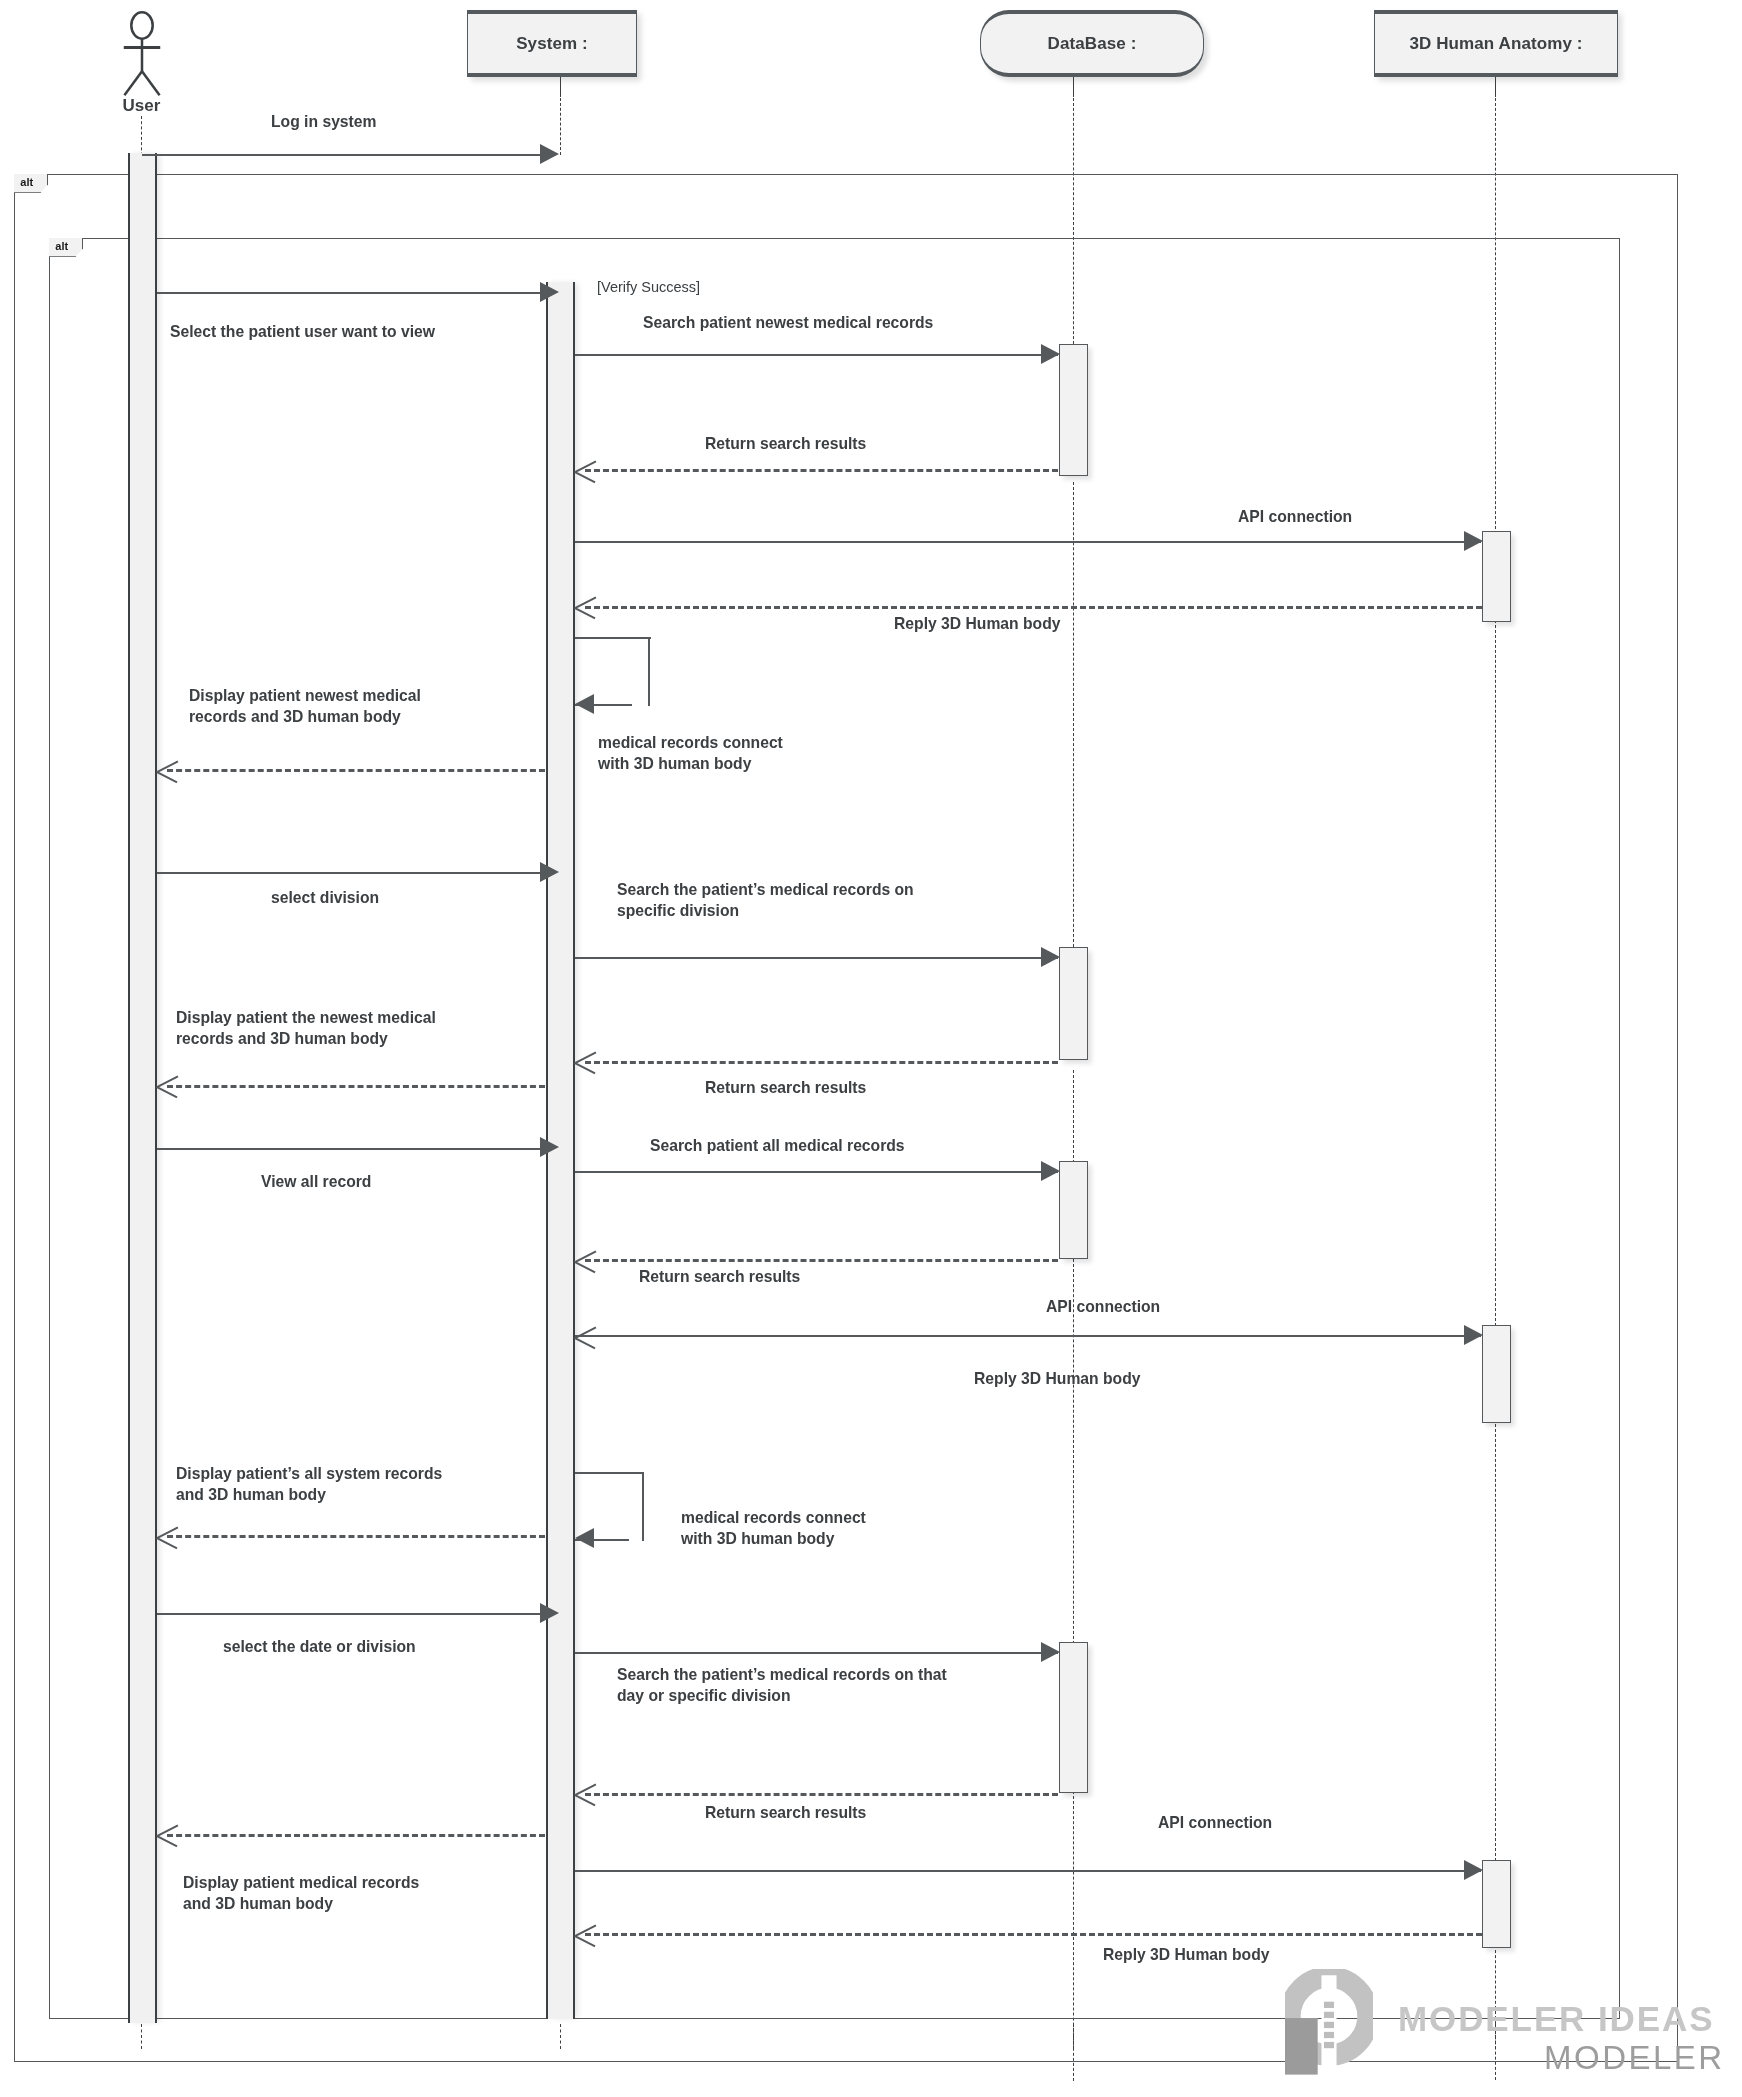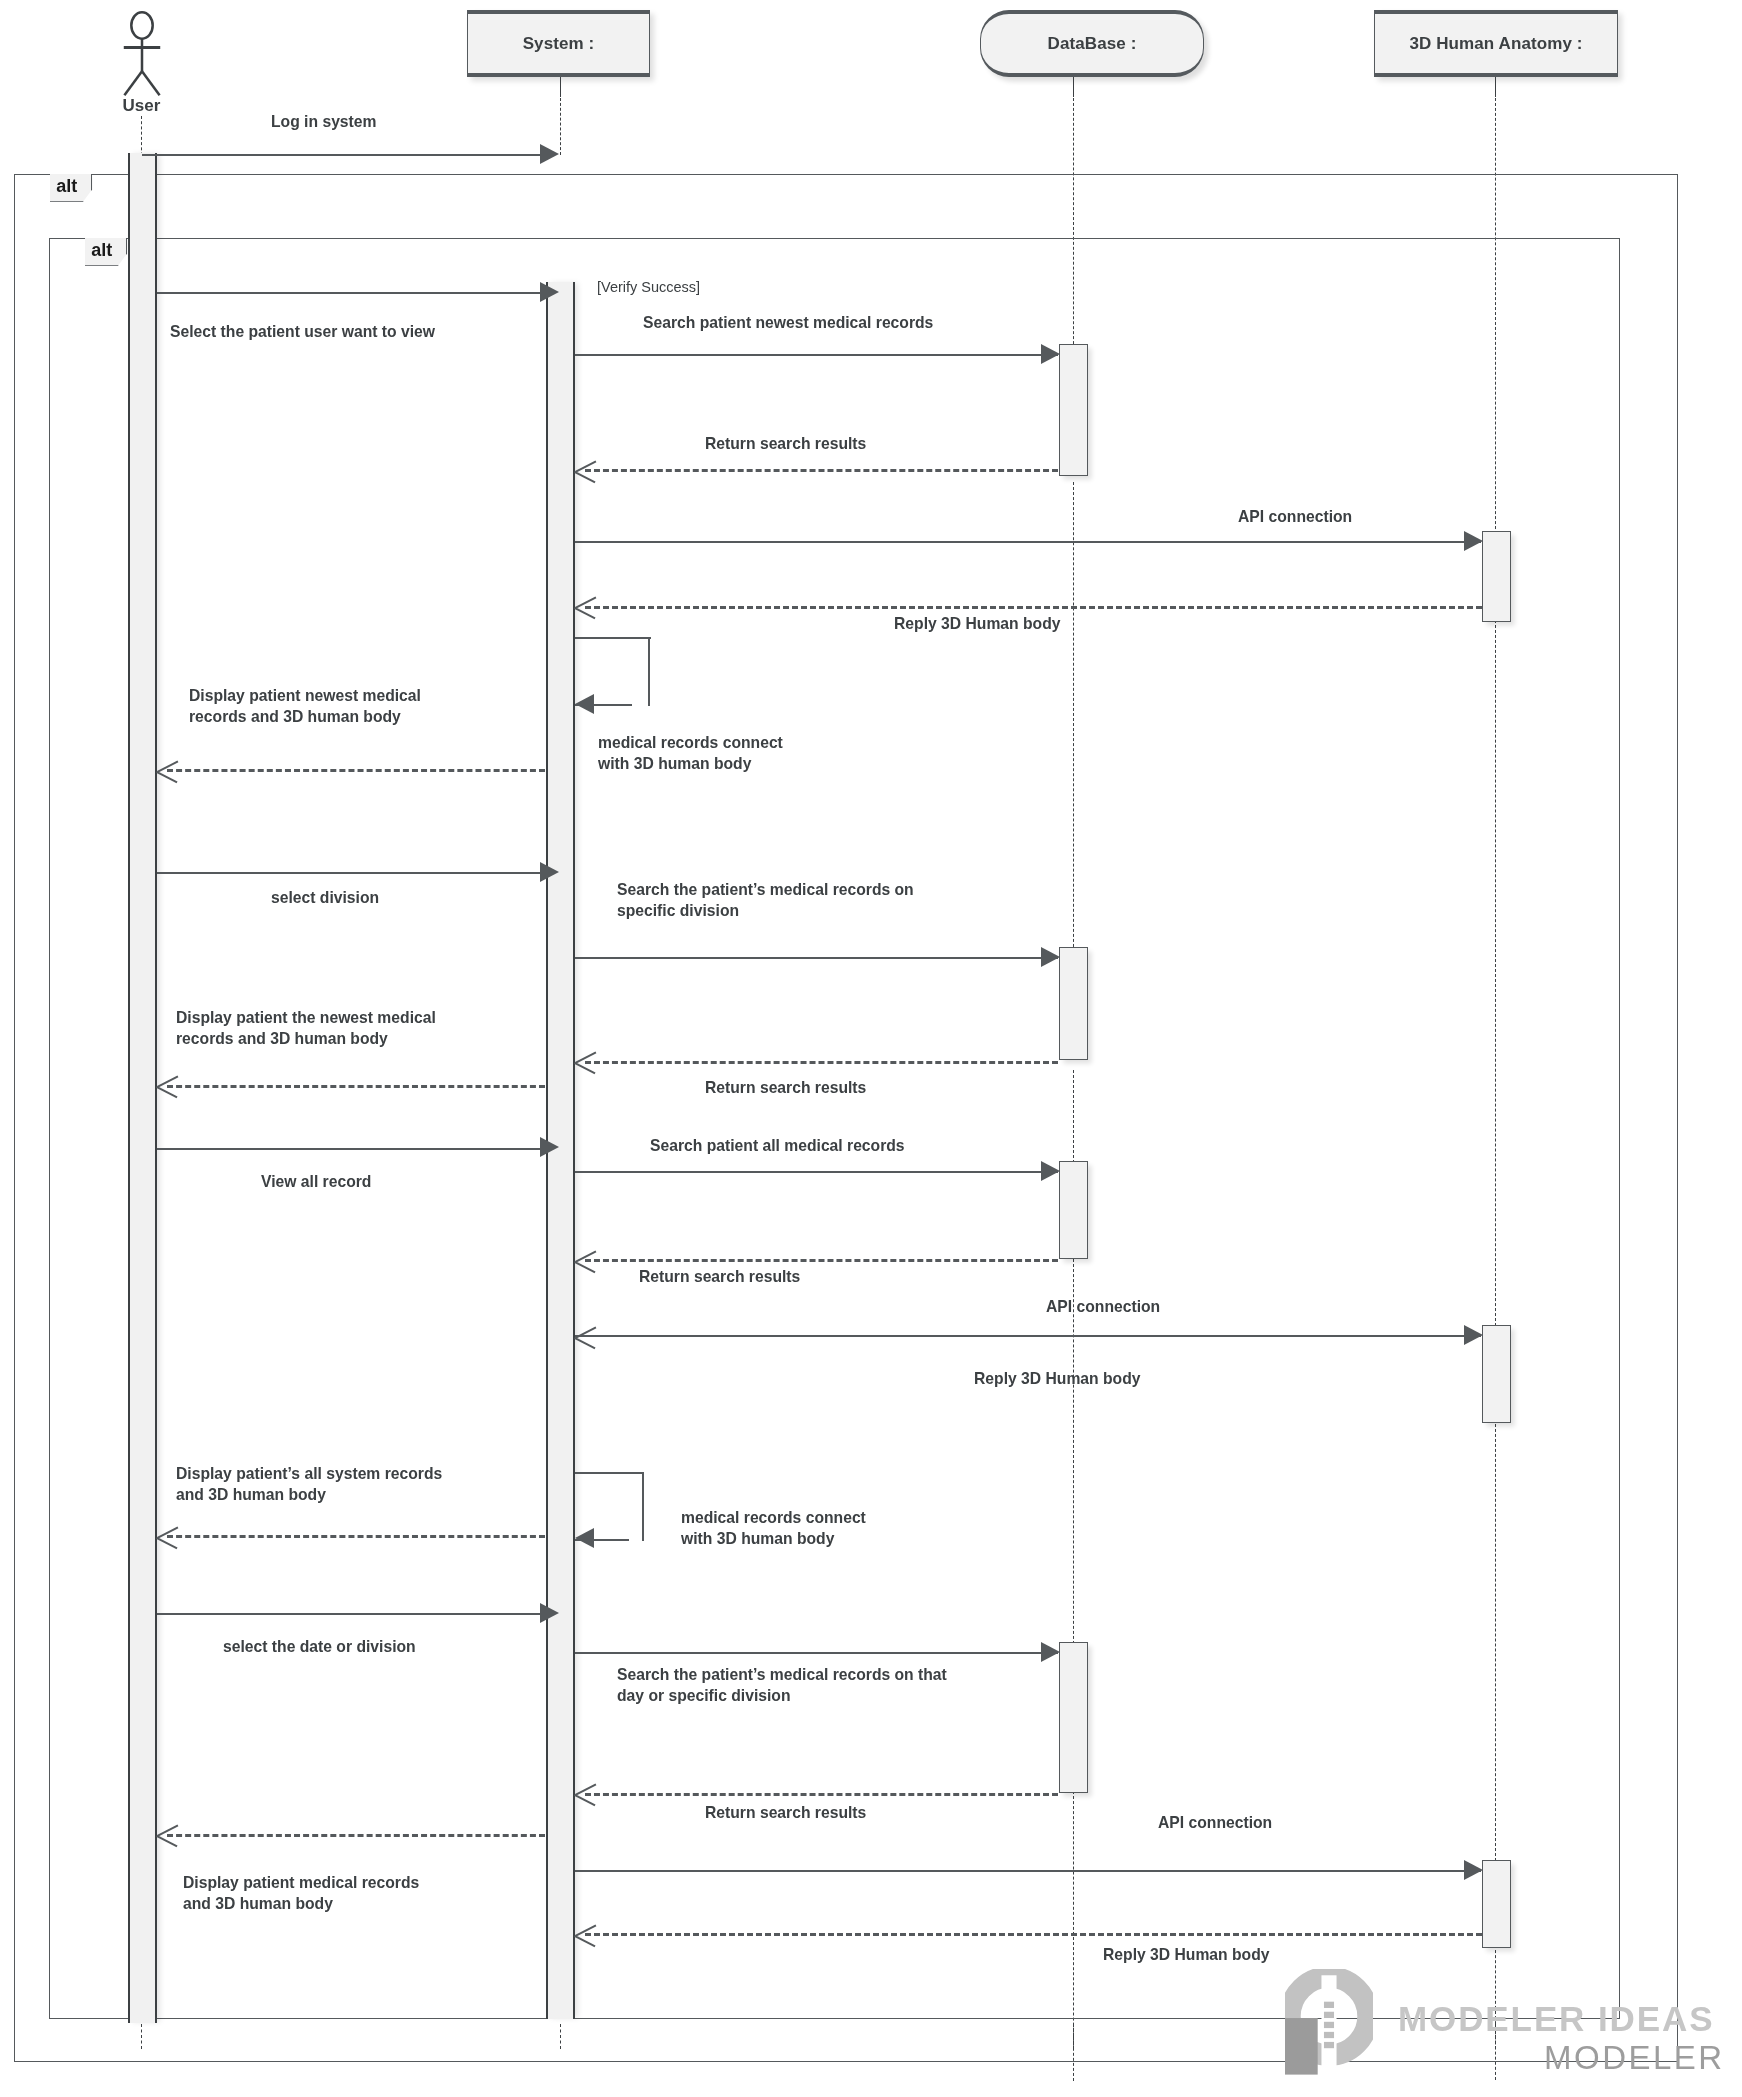--- a/index.html
+++ b/index.html
@@ -41,25 +41,24 @@
   }
   .activation.plain::before{left:0;}
   .activation.plain::after{right:0;}
 
   
   .frag{
     position:absolute;border:1.9px solid #55595c;box-sizing:border-box;background:transparent;
   }
   .frag-tag{
     position:absolute;background:#f2f2f2;border:1.9px solid #55595c;border-top:none;border-left:none;
-    box-sizing:border-box;color:#1a1a1a;font-size:18px;font-weight:bold;
+    box-sizing:border-box;color:#1a1a1a;font-size:11px;font-weight:bold;
     padding:1.9px 14px 3.8px 6.3px;
     clip-path:polygon(0 0,100% 0,100% 55%,78% 100%,0 100%);
     box-shadow:1.9px 2.5px 3.8px rgba(0,0,0,.12);
-    margin-left:36px;
   }
 
   
   .msg-line{position:absolute;height:0;border-top:2.5px solid #55595c;}
   .msg-line.dashed{border-top:3.1px dashed #55595c;}
   .arrow-filled-r{
     position:absolute;width:0;height:0;
     border-top:10.7px solid transparent;border-bottom:10.7px solid transparent;
     border-left:19px solid #55595c;
   }
@@ -110,21 +109,21 @@
       <ellipse cx="46" cy="23" rx="17" ry="21" fill="#ffffff" stroke="#3c4043" stroke-width="4"></ellipse>
       <line x1="46" y1="44" x2="46" y2="96" stroke="#3c4043" stroke-width="4"></line>
       <line x1="17" y1="58" x2="75" y2="58" stroke="#3c4043" stroke-width="5"></line>
       <line x1="46" y1="96" x2="18" y2="134" stroke="#3c4043" stroke-width="4"></line>
       <line x1="46" y1="96" x2="74" y2="134" stroke="#3c4043" stroke-width="4"></line>
     </svg>
   </div>
   <div class="actor-label" style="left:91px;top:96px;width:101px;">User</div>
   <div class="lifeline-dash" style="left:141px;top:116px;height:50px;"></div>
 
-  <div class="lifeline-box" style="left:467px;top:10px;width:183px;height:67px;">
+  <div class="lifeline-box" style="left:467px;top:10px;width:170px;height:67px;">
     <span>System :</span>
   </div>
   <div class="lifeline-solid" style="left:560px;top:77px;height:20px;"></div>
   <div class="lifeline-dash" style="left:560px;top:98px;height:57px;"></div>
 
   <div class="lifeline-box" style="left:980px;top:10px;width:224px;height:67px;border-radius:29px;">
     <span>DataBase :</span>
   </div>
   <div class="lifeline-solid" style="left:1073px;top:77px;height:20px;"></div>
   <div class="lifeline-dash" style="left:1073px;top:98px;height:256px;"></div>

